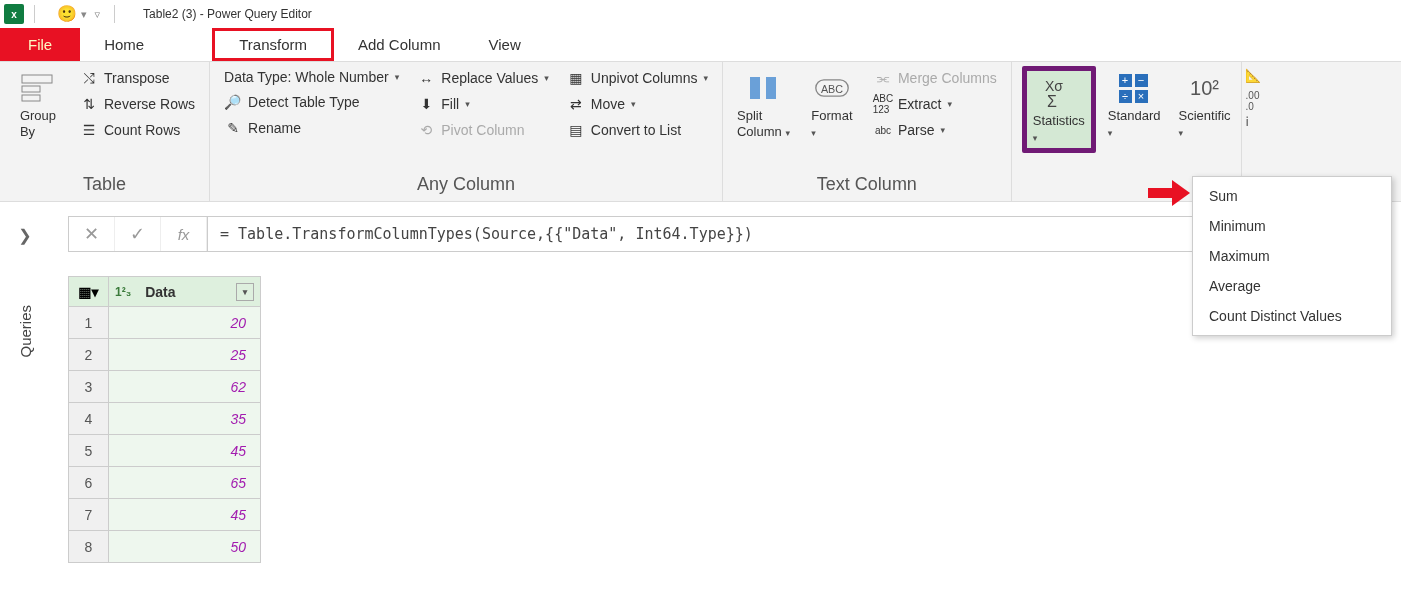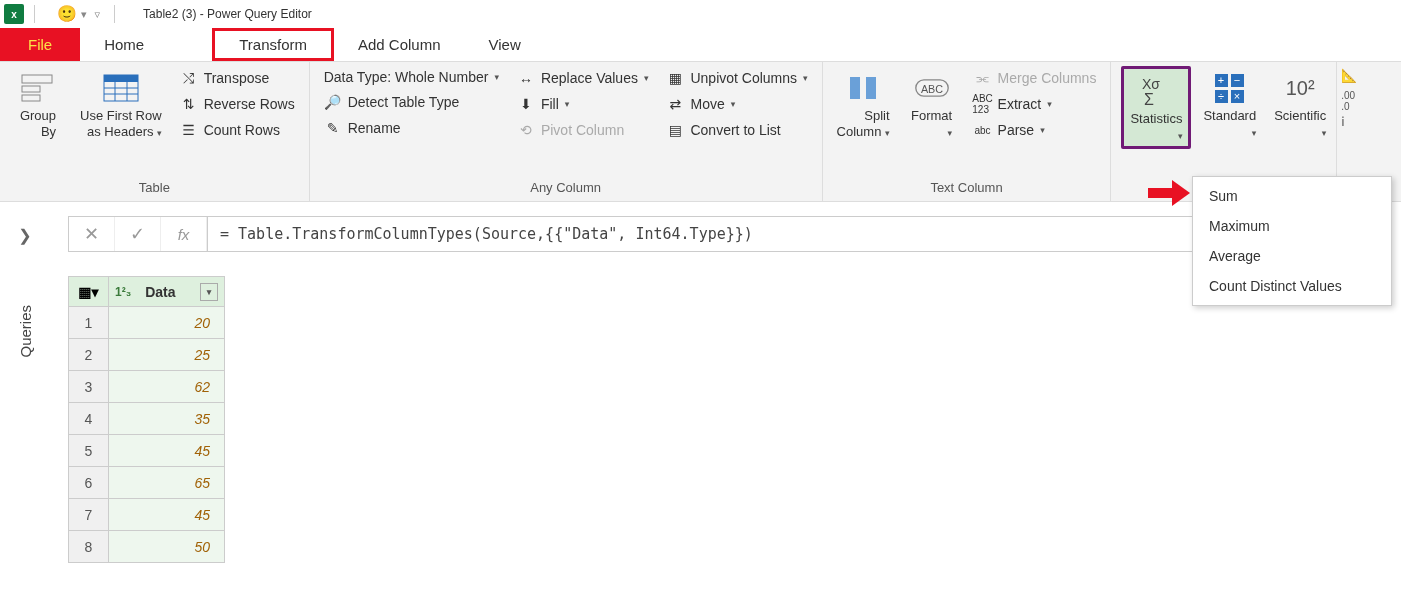--- a/index.html
+++ b/index.html
@@ -9,33 +9,33 @@
 .title-bar { height: 28px; display: flex; align-items: center; padding-left: 4px; background: #fff; }
 .excel-icon { width: 20px; height: 20px; background: #107c41; color: #fff; font-size: 10px; font-weight: bold; display: flex; align-items: center; justify-content: center; border-radius: 2px; }
 .smiley { width: 20px; height: 20px; margin-left: 12px; font-size: 16px; }
 .qat-sep { color: #888; margin: 0 4px; font-size: 11px; }
 .title-text { margin-left: 18px; font-size: 12px; color: #333; }
 .title-divider { width: 1px; height: 18px; background: #ccc; margin: 0 10px; }
 
 
 .ribbon-tabs { height: 34px; display: flex; align-items: stretch; border-bottom: 1px solid #ddd; }
 .tab { padding: 0 24px; display: flex; align-items: center; font-size: 15px; color: #333; cursor: pointer; }
-.tab.file { background: #e81123; color: #fde047; padding: 8px 28px; }
+.tab.file { background: #e81123; color: #fef9c3; padding: 8px 28px; }
 .tab.selected { border: 3px solid #e81123; position: relative; margin-left: 44px; }
 
 
 .ribbon { height: 140px; background: #f3f3f3; border-bottom: 1px solid #ddd; display: flex; position: relative; }
 .group { border-right: 1px solid #ddd; display: flex; flex-direction: column; justify-content: space-between; padding: 4px 8px 0 8px; }
 .group-controls { display: flex; gap: 6px; }
-.group-label { text-align: center; font-size: 13px; color: #555; padding: 4px 0 6px 0; margin-top: 24px; }
+.group-label { text-align: center; font-size: 18px; color: #555; padding: 4px 0 6px 0; margin-top: 24px; }
 
 .big-btn { display: flex; flex-direction: column; align-items: center; justify-content: flex-start; padding: 4px 6px; cursor: pointer; border-radius: 2px; min-width: 60px; }
-.big-btn.selected { background: #d4e8d4; border: 3px solid #701a75; }
+.big-btn.selected { background: #d4e8d4; border: 5px solid #701a75; }
 .big-icon { width: 36px; height: 36px; display: flex; align-items: center; justify-content: center; }
-.big-btn-label { font-size: 13px; text-align: right; color: #333; line-height: 1.2; margin-top: 2px; }
+.big-btn-label { font-size: 13px; text-align: left; color: #333; line-height: 1.2; margin-top: 2px; }
 .dropdown-arrow { font-size: 9px; color: #555; }
 
 .stack { display: flex; flex-direction: column; gap: 2px; justify-content: flex-start; }
 .small-btn { display: flex; align-items: center; gap: 6px; padding: 3px 6px; cursor: pointer; font-size: 14px; color: #333; border-radius: 2px; white-space: nowrap; }
 .small-btn.disabled { color: #aaa; }
 .small-icon { width: 18px; height: 18px; display: flex; align-items: center; justify-content: center; font-size: 14px; }
 
 .right-extras { display: flex; flex-direction: column; gap: 4px; padding: 6px 4px; align-items: center; border-left: 1px solid #ddd; }
 .tiny-icon { width: 18px; height: 18px; font-size: 13px; color: #555; cursor: pointer; }
 
@@ -50,21 +50,21 @@
 .queries-collapsed { position: absolute; left: 0; top: 210px; width: 50px; height: 370px; display: flex; flex-direction: column; align-items: center; padding-top: 16px; }
 .queries-chevron { font-size: 16px; color: #666; cursor: pointer; }
 .queries-label { writing-mode: vertical-rl; transform: rotate(180deg); font-size: 15px; color: #444; margin-top: 60px; }
 
 
 .grid { position: absolute; left: 68px; top: 276px; border: 1px solid #bbb; border-collapse: collapse; }
 .grid th, .grid td { border: 1px solid #ccc; font-size: 14px; }
 .grid th { background: #def0de; height: 30px; }
 .grid .rownum { width: 40px; text-align: center; background: #f0f0f0; color: #555; }
 .grid .rowhead { width: 40px; background: #def0de; }
-.grid .datacell { width: 116px; text-align: right; padding-right: 14px; font-style: italic; color: #a16207; background: #eef7ee; height: 32px; }
+.grid .datacell { width: 152px; text-align: right; padding-right: 14px; font-style: italic; color: #a21caf; background: #eef7ee; height: 32px; }
 .grid .colhead-inner { display: flex; align-items: center; padding: 0 6px; gap: 14px; color: #333; }
 .colhead-type { color: #3a7a3a; font-size: 12px; }
 .colhead-name { font-weight: bold; }
 .colhead-filter { margin-left: auto; border: 1px solid #aaa; width: 18px; height: 18px; display: flex; align-items: center; justify-content: center; font-size: 9px; color: #555; cursor: pointer; }
 
 
 .stats-menu { position: absolute; left: 1192px; top: 176px; width: 200px; background: #fff; border: 1px solid #ccc; box-shadow: 2px 2px 6px rgba(0,0,0,.2); padding: 4px 0; z-index: 10; }
 .stats-item { padding: 7px 16px; font-size: 14px; color: #333; cursor: pointer; }
 .red-arrow { position: absolute; left: 1148px; top: 180px; z-index: 11; }
 .red-arrow svg { display: block; }
@@ -99,34 +99,20 @@
       <div class="big-btn">
         <div class="big-icon">
           <svg width="34" height="28" viewBox="0 0 34 28">
               <rect x="1" y="1" width="30" height="8" fill="none" stroke="#888"></rect>
               <rect x="1" y="12" width="18" height="6" fill="none" stroke="#888"></rect>
               <rect x="1" y="21" width="18" height="6" fill="none" stroke="#888"></rect>
             </svg>
         </div>
         <div class="big-btn-label" style="white-space:pre-line">Group
 By</div>
-      </div>
-      <div class="big-btn">
-        <div class="big-icon">
-          <svg width="36" height="28" viewBox="0 0 36 28">
-              <rect x="1" y="1" width="34" height="26" fill="none" stroke="#2a6fbb"></rect>
-              <rect x="1" y="1" width="34" height="7" fill="#2a6fbb"></rect>
-              <line x1="12" y1="1" x2="12" y2="27" stroke="#2a6fbb"></line>
-              <line x1="24" y1="1" x2="24" y2="27" stroke="#2a6fbb"></line>
-              <line x1="1" y1="14" x2="35" y2="14" stroke="#2a6fbb"></line>
-              <line x1="1" y1="20" x2="35" y2="20" stroke="#2a6fbb"></line>
-            </svg>
-        </div>
-        <div class="big-btn-label"><span style="white-space:pre-line">Use First Row
-as Headers</span> <span class="dropdown-arrow">▾</span></div>
       </div>
       <div class="stack">
         <div class="small-btn">
           <span class="small-icon">⤭</span>
           <span>Transpose</span>
         </div>
         <div class="small-btn">
           <span class="small-icon">⇅</span>
           <span>Reverse Rows</span>
         </div>
@@ -275,20 +261,21 @@
 
 <div class="red-arrow">
   <svg width="42" height="26" viewBox="0 0 42 26">
       <rect x="0" y="8" width="24" height="10" fill="#e81123"></rect>
       <polygon points="24,0 42,13 24,26" fill="#e81123"></polygon>
     </svg>
 </div>
 
 <div class="stats-menu">
   <div class="stats-item">Sum</div>
+  <div class="stats-item">Minimum</div>
   <div class="stats-item">Maximum</div>
   <div class="stats-item">Average</div>
   <div class="stats-item">Count Distinct Values</div>
 </div>
 
 <div class="formula-row">
   <div class="fb-btn-box">
     <div class="fb-btn">✕</div>
     <div class="fb-btn">✓</div>
     <div class="fb-btn fx">fx</div>

